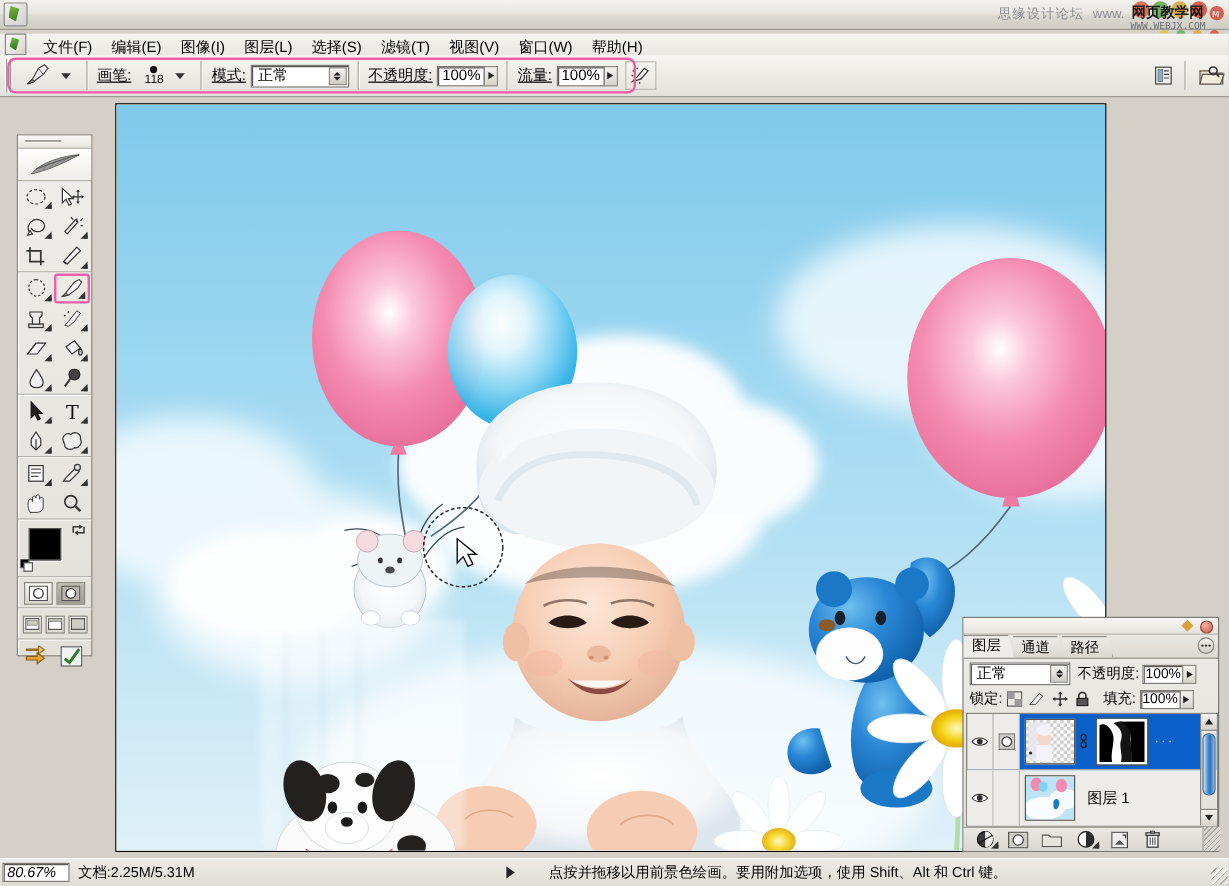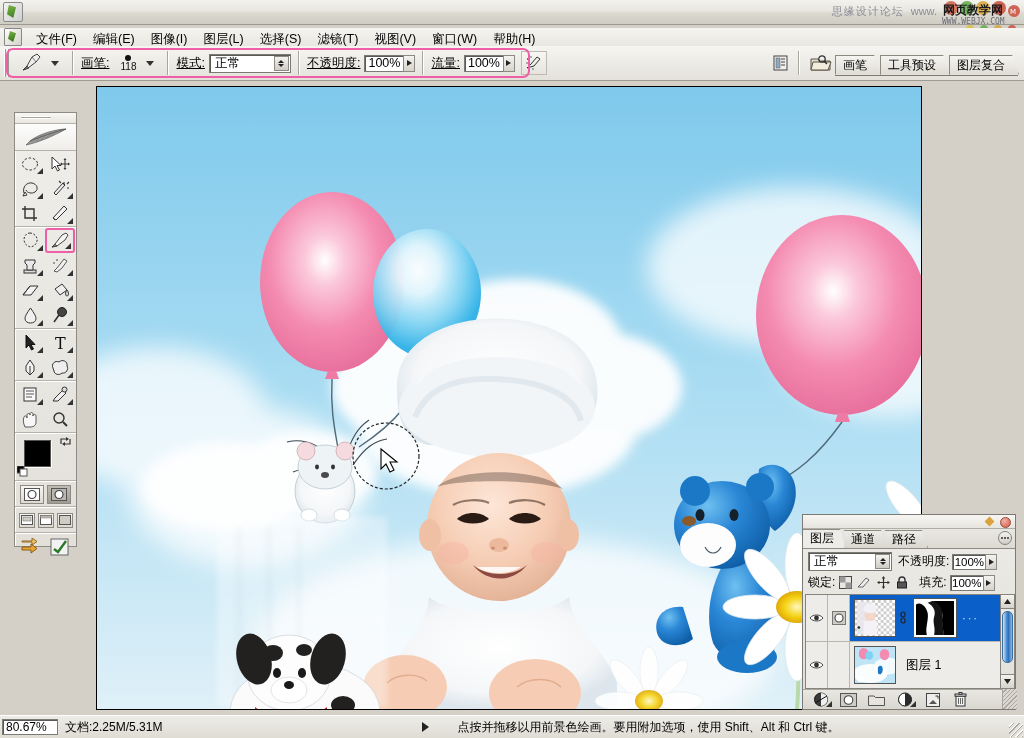--- a/index.html
+++ b/index.html
@@ -310,21 +310,21 @@
   
   .statusbar{
     position:absolute;left:0;bottom:0;width:1024px;height:22px;
     background:linear-gradient(to bottom,#eeece8,#dfdcd4);
     border-top:1px solid #fff;
     display:flex;align-items:center;font-size:12px;color:#000;
   }
   .zoombox{
     width:56px;height:16px;margin-left:2px;background:#fff;border:1px solid #7c7a74;
     box-shadow:inset 1px 1px 0 #5b5955;display:flex;align-items:center;padding-left:3px;
-    font-size:12px;box-sizing:border-box;flex:0 0 auto;
+    font-size:12px;box-sizing:border-box;flex:0 0 auto;font-style:italic;
   }
   .docsize{margin-left:7px;white-space:nowrap;}
   .sb-arrow{width:0;height:0;border-top:5px solid transparent;border-bottom:5px solid transparent;border-left:7px solid #222;margin-left:260px;flex:0 0 auto;}
   .sb-hint{margin-left:28px;white-space:nowrap;}
   .sb-grip{
     position:absolute;right:1px;bottom:1px;width:14px;height:14px;
     background:repeating-linear-gradient(135deg,transparent 0 2px,#fff 2px 3px,#a9a69e 3px 4px);
   }
 </style>
 </head>
@@ -432,25 +432,20 @@
       </svg>
     </div>
     <div class="vsep"></div>
     <div class="palette-well" style="width:28px;">
       <svg width="22" height="18" viewBox="0 0 22 18">
         <path d="M1 5 L8 5 L10 7 L20 7 L20 16 L1 16 Z" fill="#e4dfd0" stroke="#5b5248"></path>
         <path d="M3 8 L21 8 L18 16 L1 16 Z" fill="#f2ecdc" stroke="#5b5248"></path>
         <circle cx="12" cy="5" r="3.2" fill="none" stroke="#333" stroke-width="1.3"></circle>
         <line x1="14.4" y1="7.4" x2="17" y2="10" stroke="#333" stroke-width="1.5"></line>
       </svg>
-    </div>
-    <div class="tabgroup" style="margin-right:6px;">
-      <div class="ps-tab">画笔</div>
-      <div class="ps-tab">工具预设</div>
-      <div class="ps-tab">图层复合</div>
     </div>
   </div>
   <div class="opt-highlight"></div>
 
   <div class="docwin">
     <svg class="canvas" viewBox="0 0 824 622" preserveAspectRatio="none">
       <defs>
         <linearGradient id="sky" x1="0" y1="0" x2="0" y2="1">
           <stop offset="0%" stop-color="#7fc9ec"></stop>
           <stop offset="45%" stop-color="#a6dbf2"></stop>

